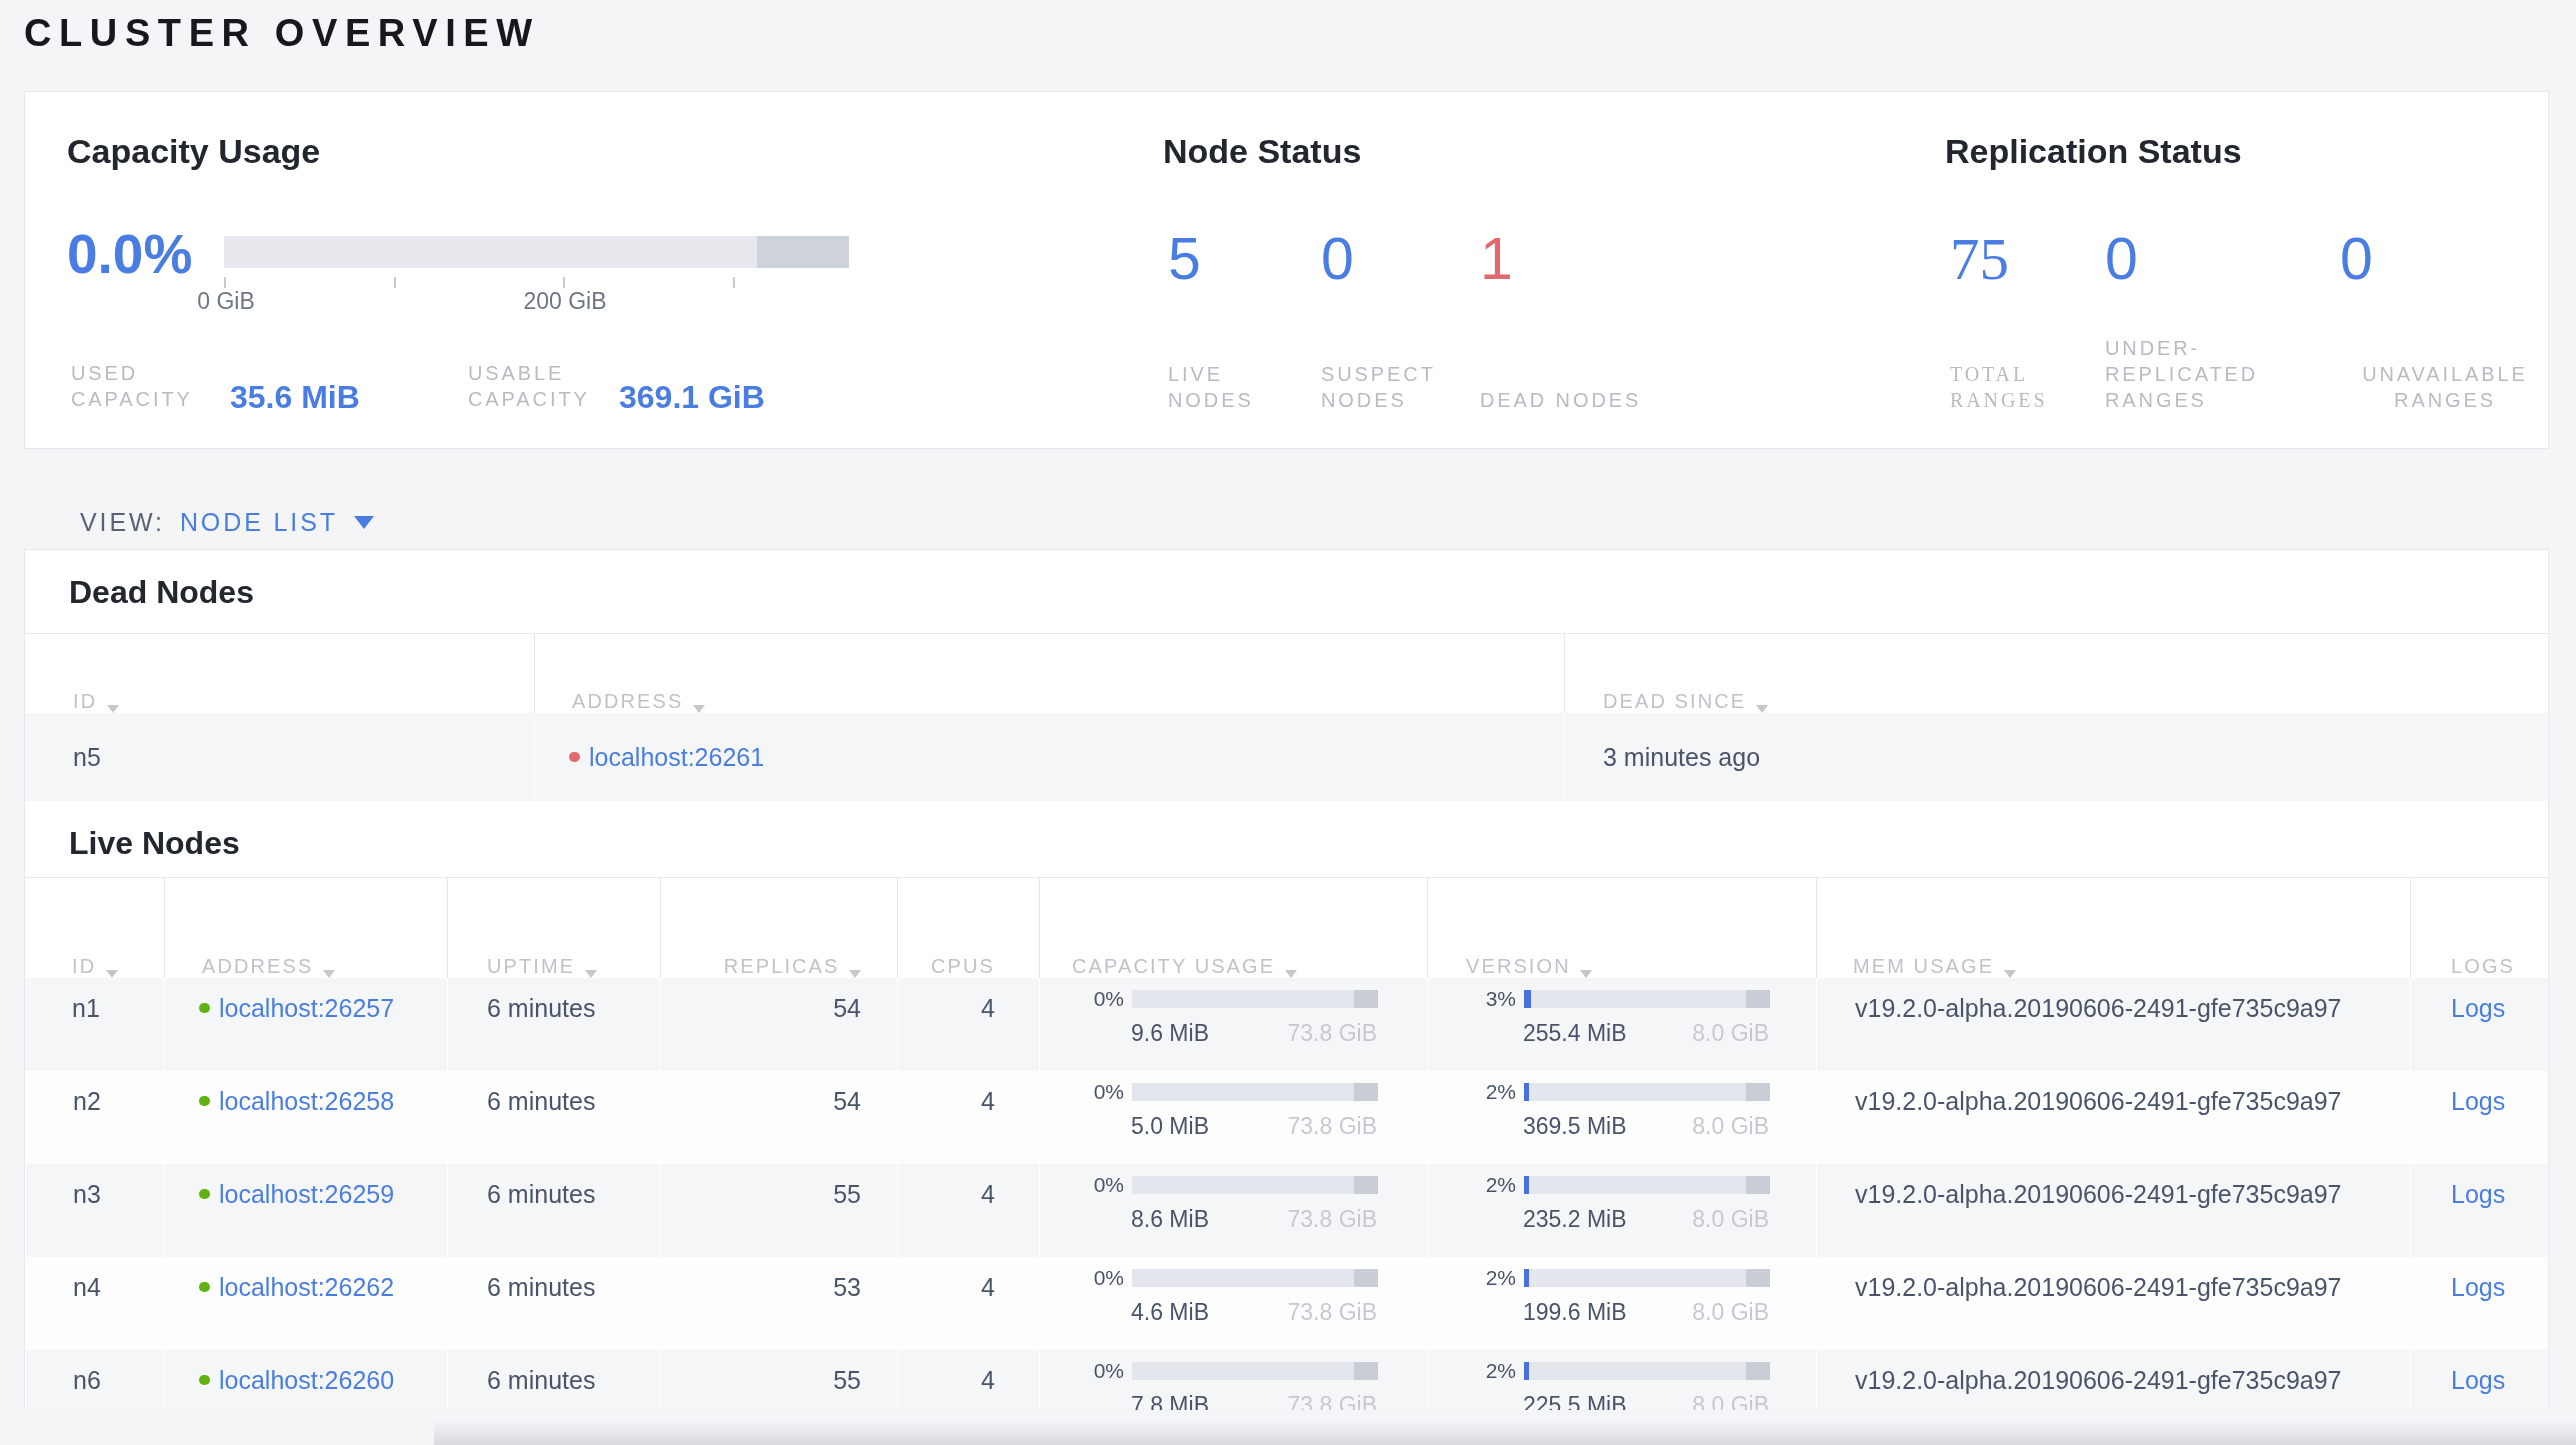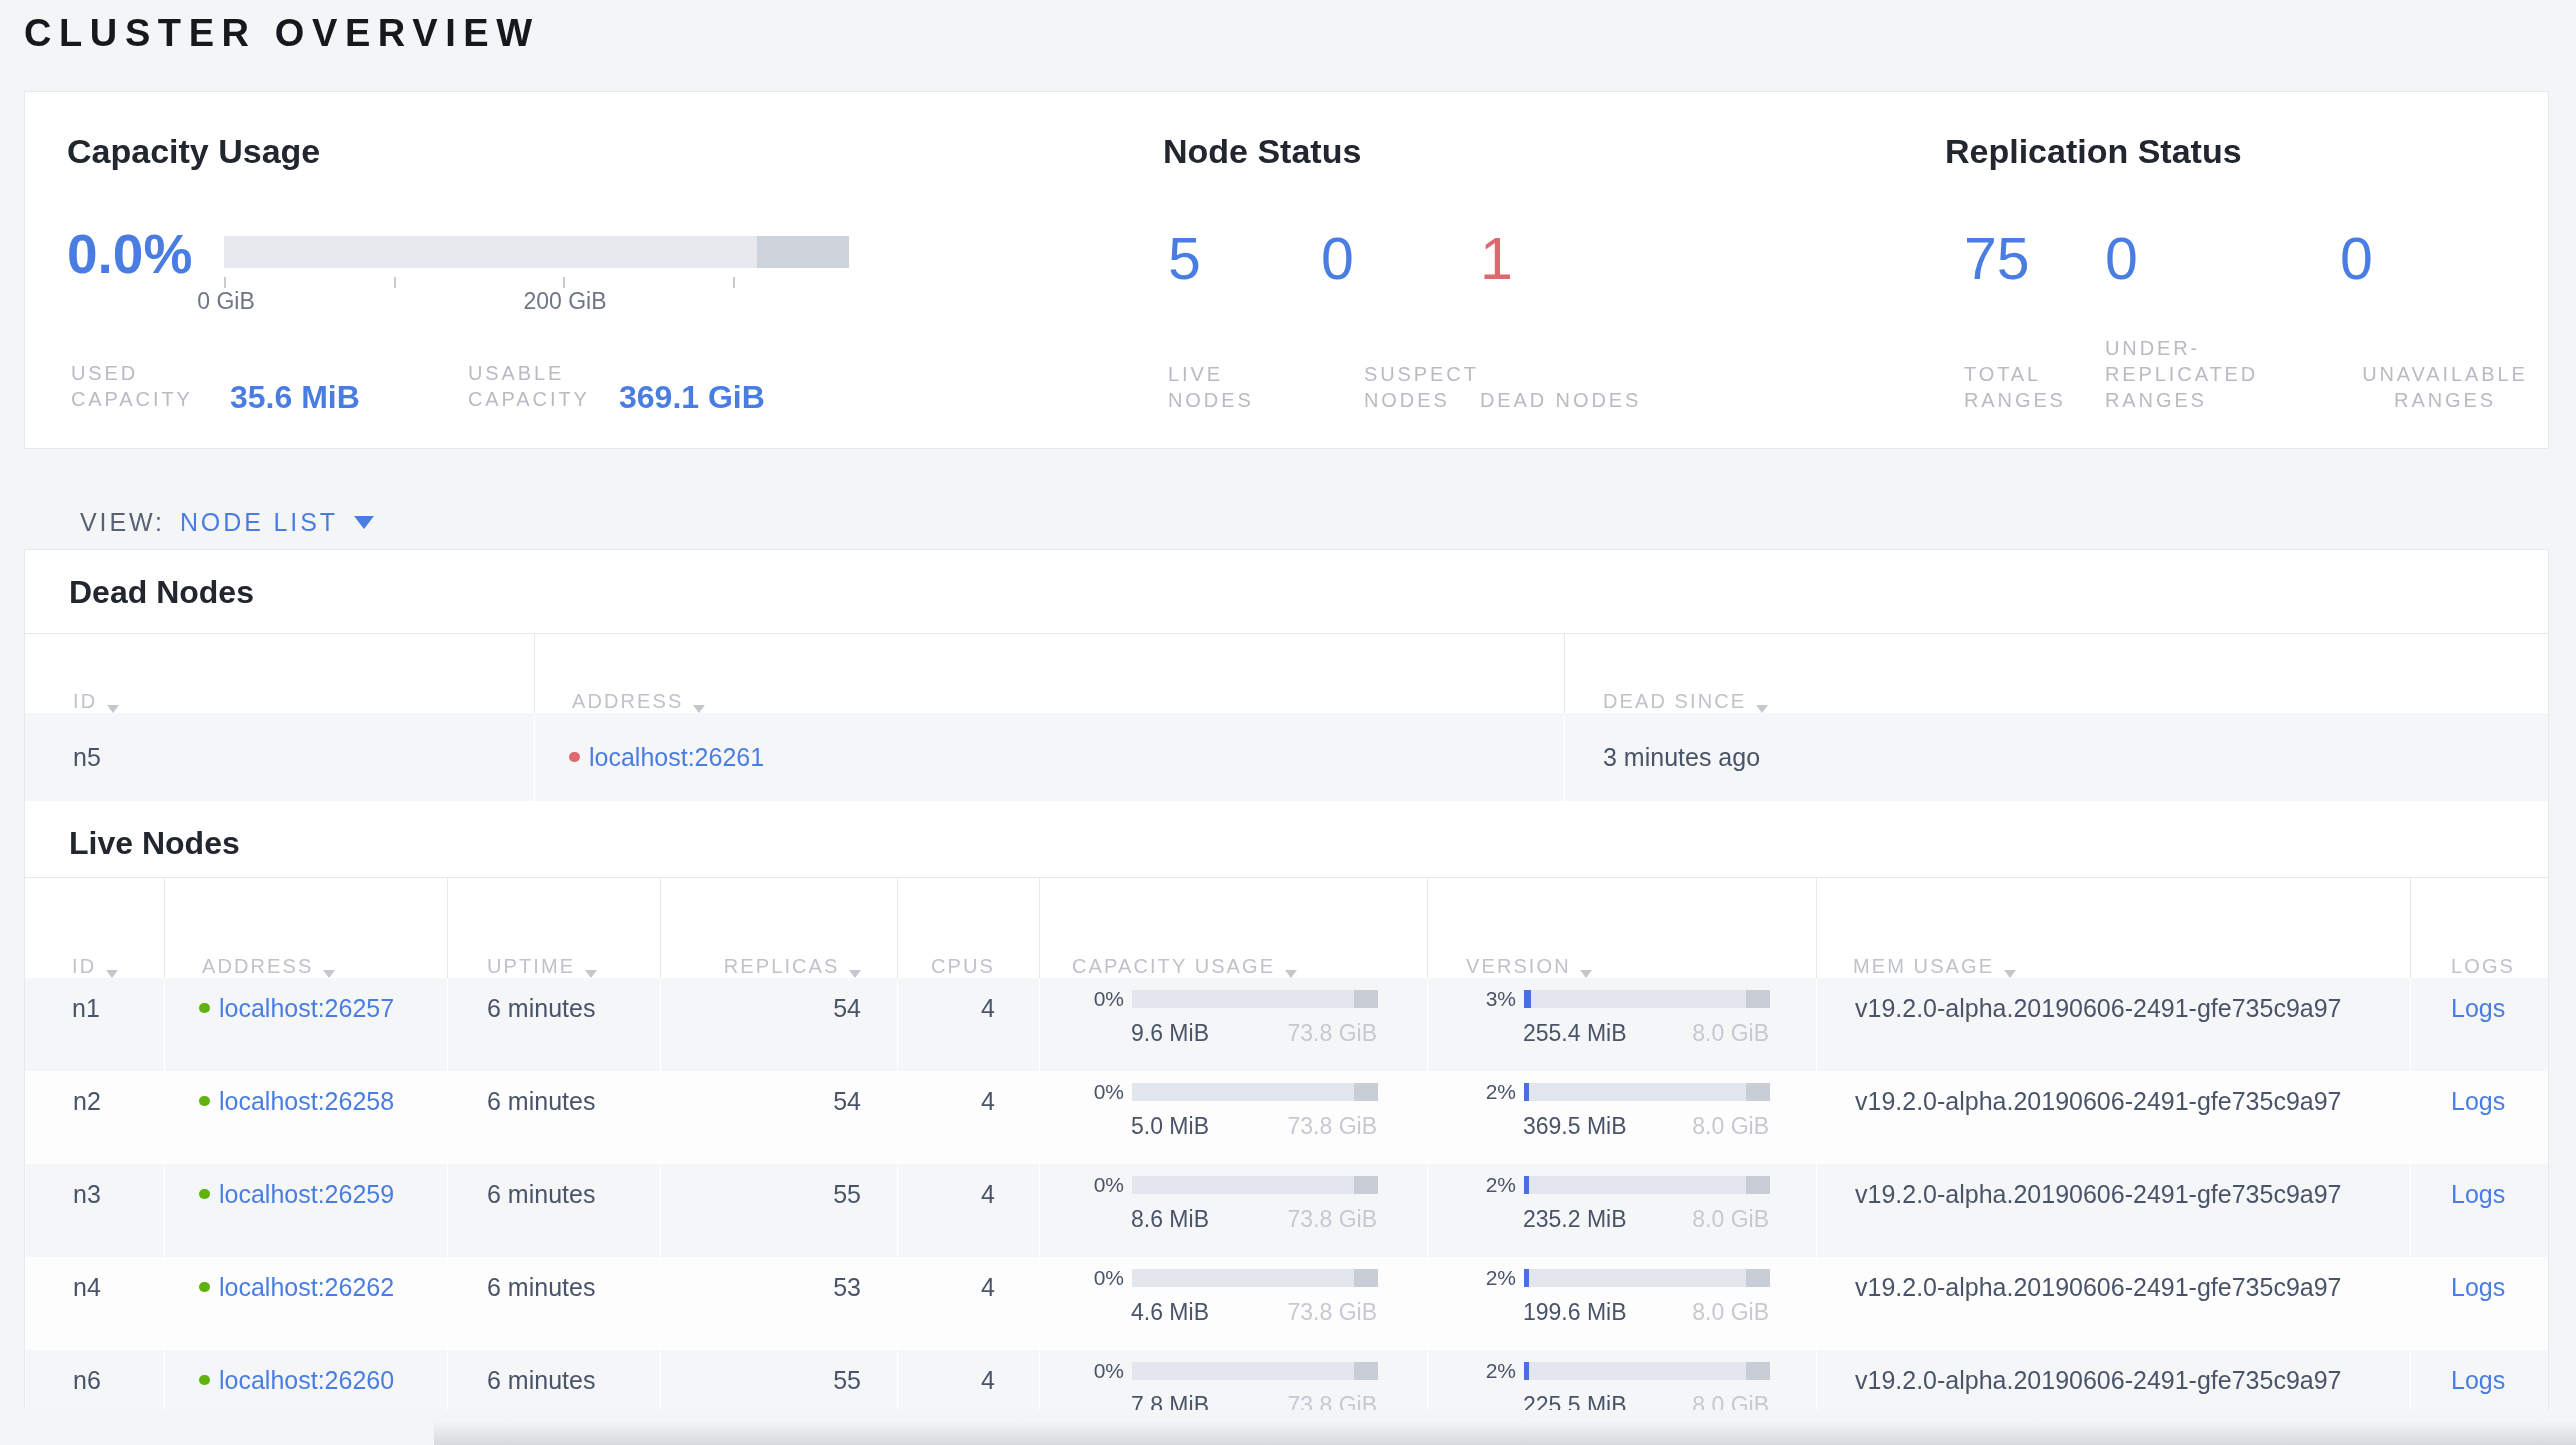--- a/index.html
+++ b/index.html
@@ -132,31 +132,31 @@
       </div>
 
     <h2 class="sum-h2-nodes">Node Status</h2>
     <div class="stat-cols nodes" id="node-cols">
         <div class="stat-col" style="left: 0px; width: 143px;">
           <div class="stat-num">5</div>
           <div class="stat-label" style="width: 143px;">LIVE NODES</div>
         </div>
         <div class="stat-col" style="left: 153px; width: 153px;">
           <div class="stat-num">0</div>
-          <div class="stat-label" style="width: 153px; margin-left: 43px;">SUSPECT NODES</div>
+          <div class="stat-label" style="width: 153px;">SUSPECT NODES</div>
         </div>
         <div class="stat-col" style="left: 312px; width: 167px;">
           <div class="stat-num red">1</div>
           <div class="stat-label" style="width: 167px;">DEAD NODES</div>
         </div>
       </div>
 
     <h2 class="sum-h2-repl">Replication Status</h2>
     <div class="stat-cols repl" id="repl-cols">
-        <div class="stat-col" style="left: 14px; width: 143px;">
+        <div class="stat-col" style="left: 0px; width: 143px; font-family: Liberation Serif, serif;">
           <div class="stat-num">75</div>
           <div class="stat-label" style="width: 143px;">TOTAL RANGES</div>
         </div>
         <div class="stat-col" style="left: 155px; width: 191px;">
           <div class="stat-num">0</div>
           <div class="stat-label" style="width: 191px;">UNDER-REPLICATED RANGES</div>
         </div>
         <div class="stat-col" style="left: 390px; width: 210px;">
           <div class="stat-num">0</div>
           <div class="stat-label" style="width: 210px; text-align: center;">UNAVAILABLE RANGES</div>

